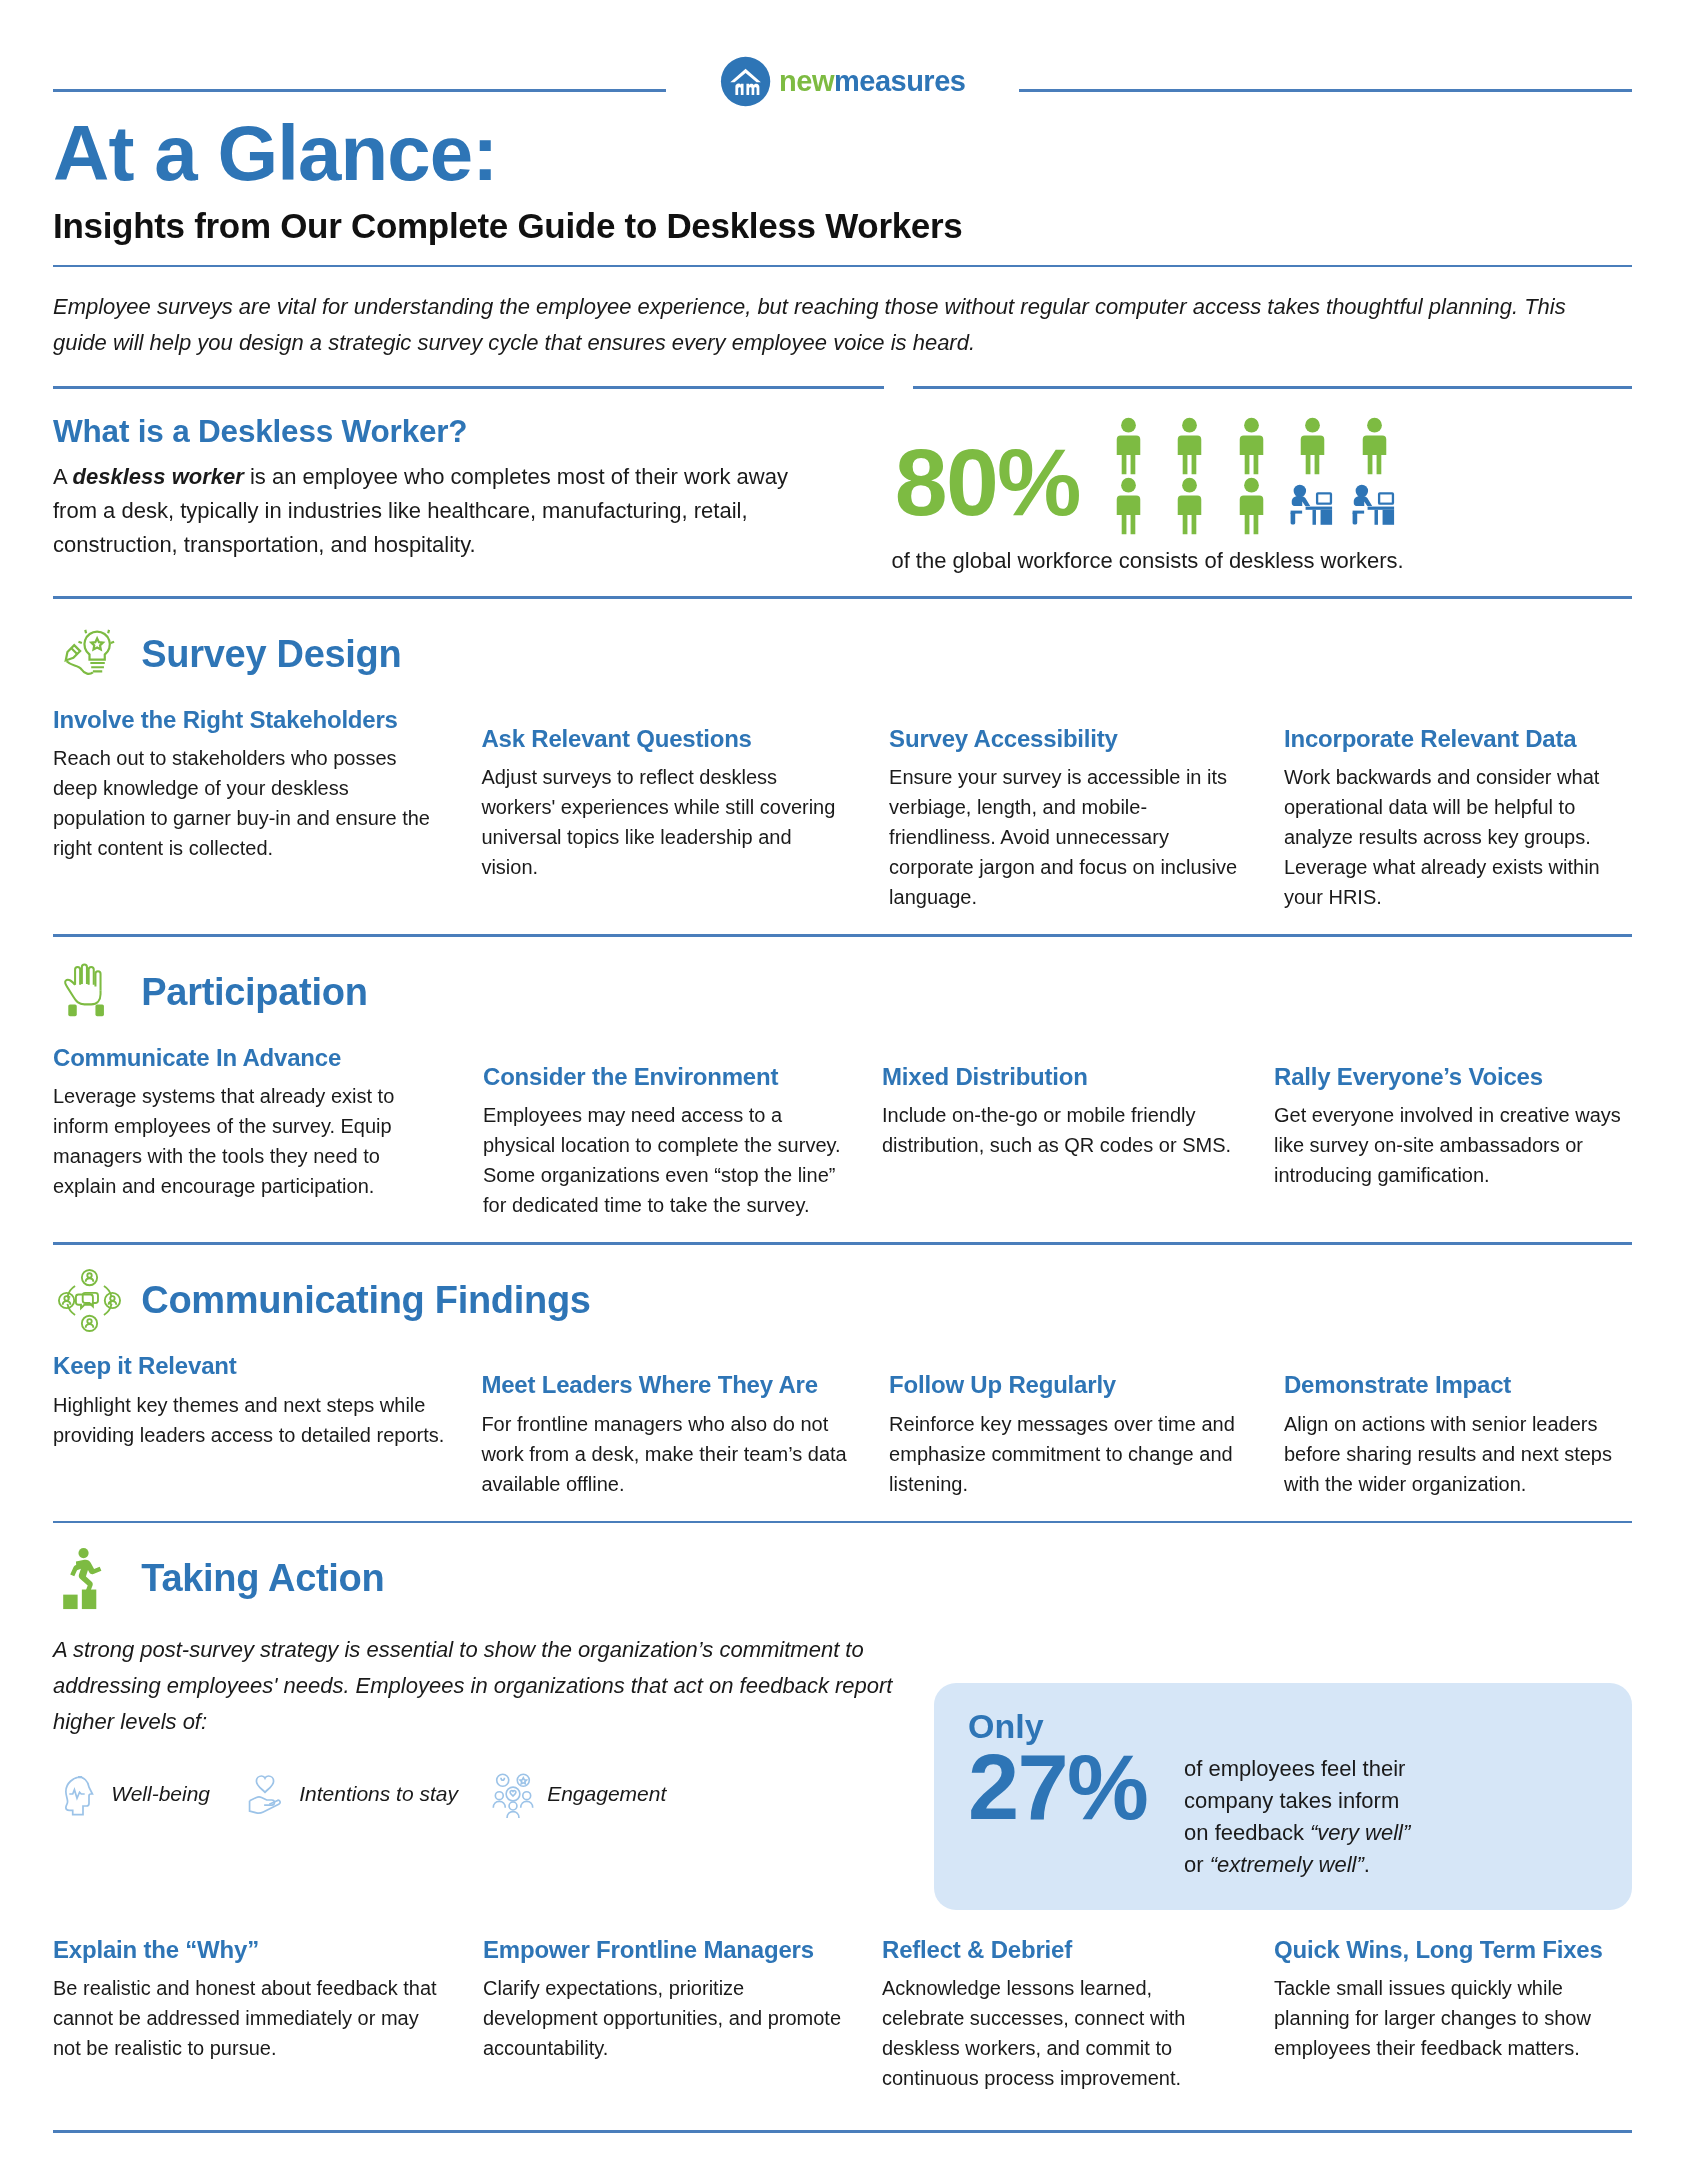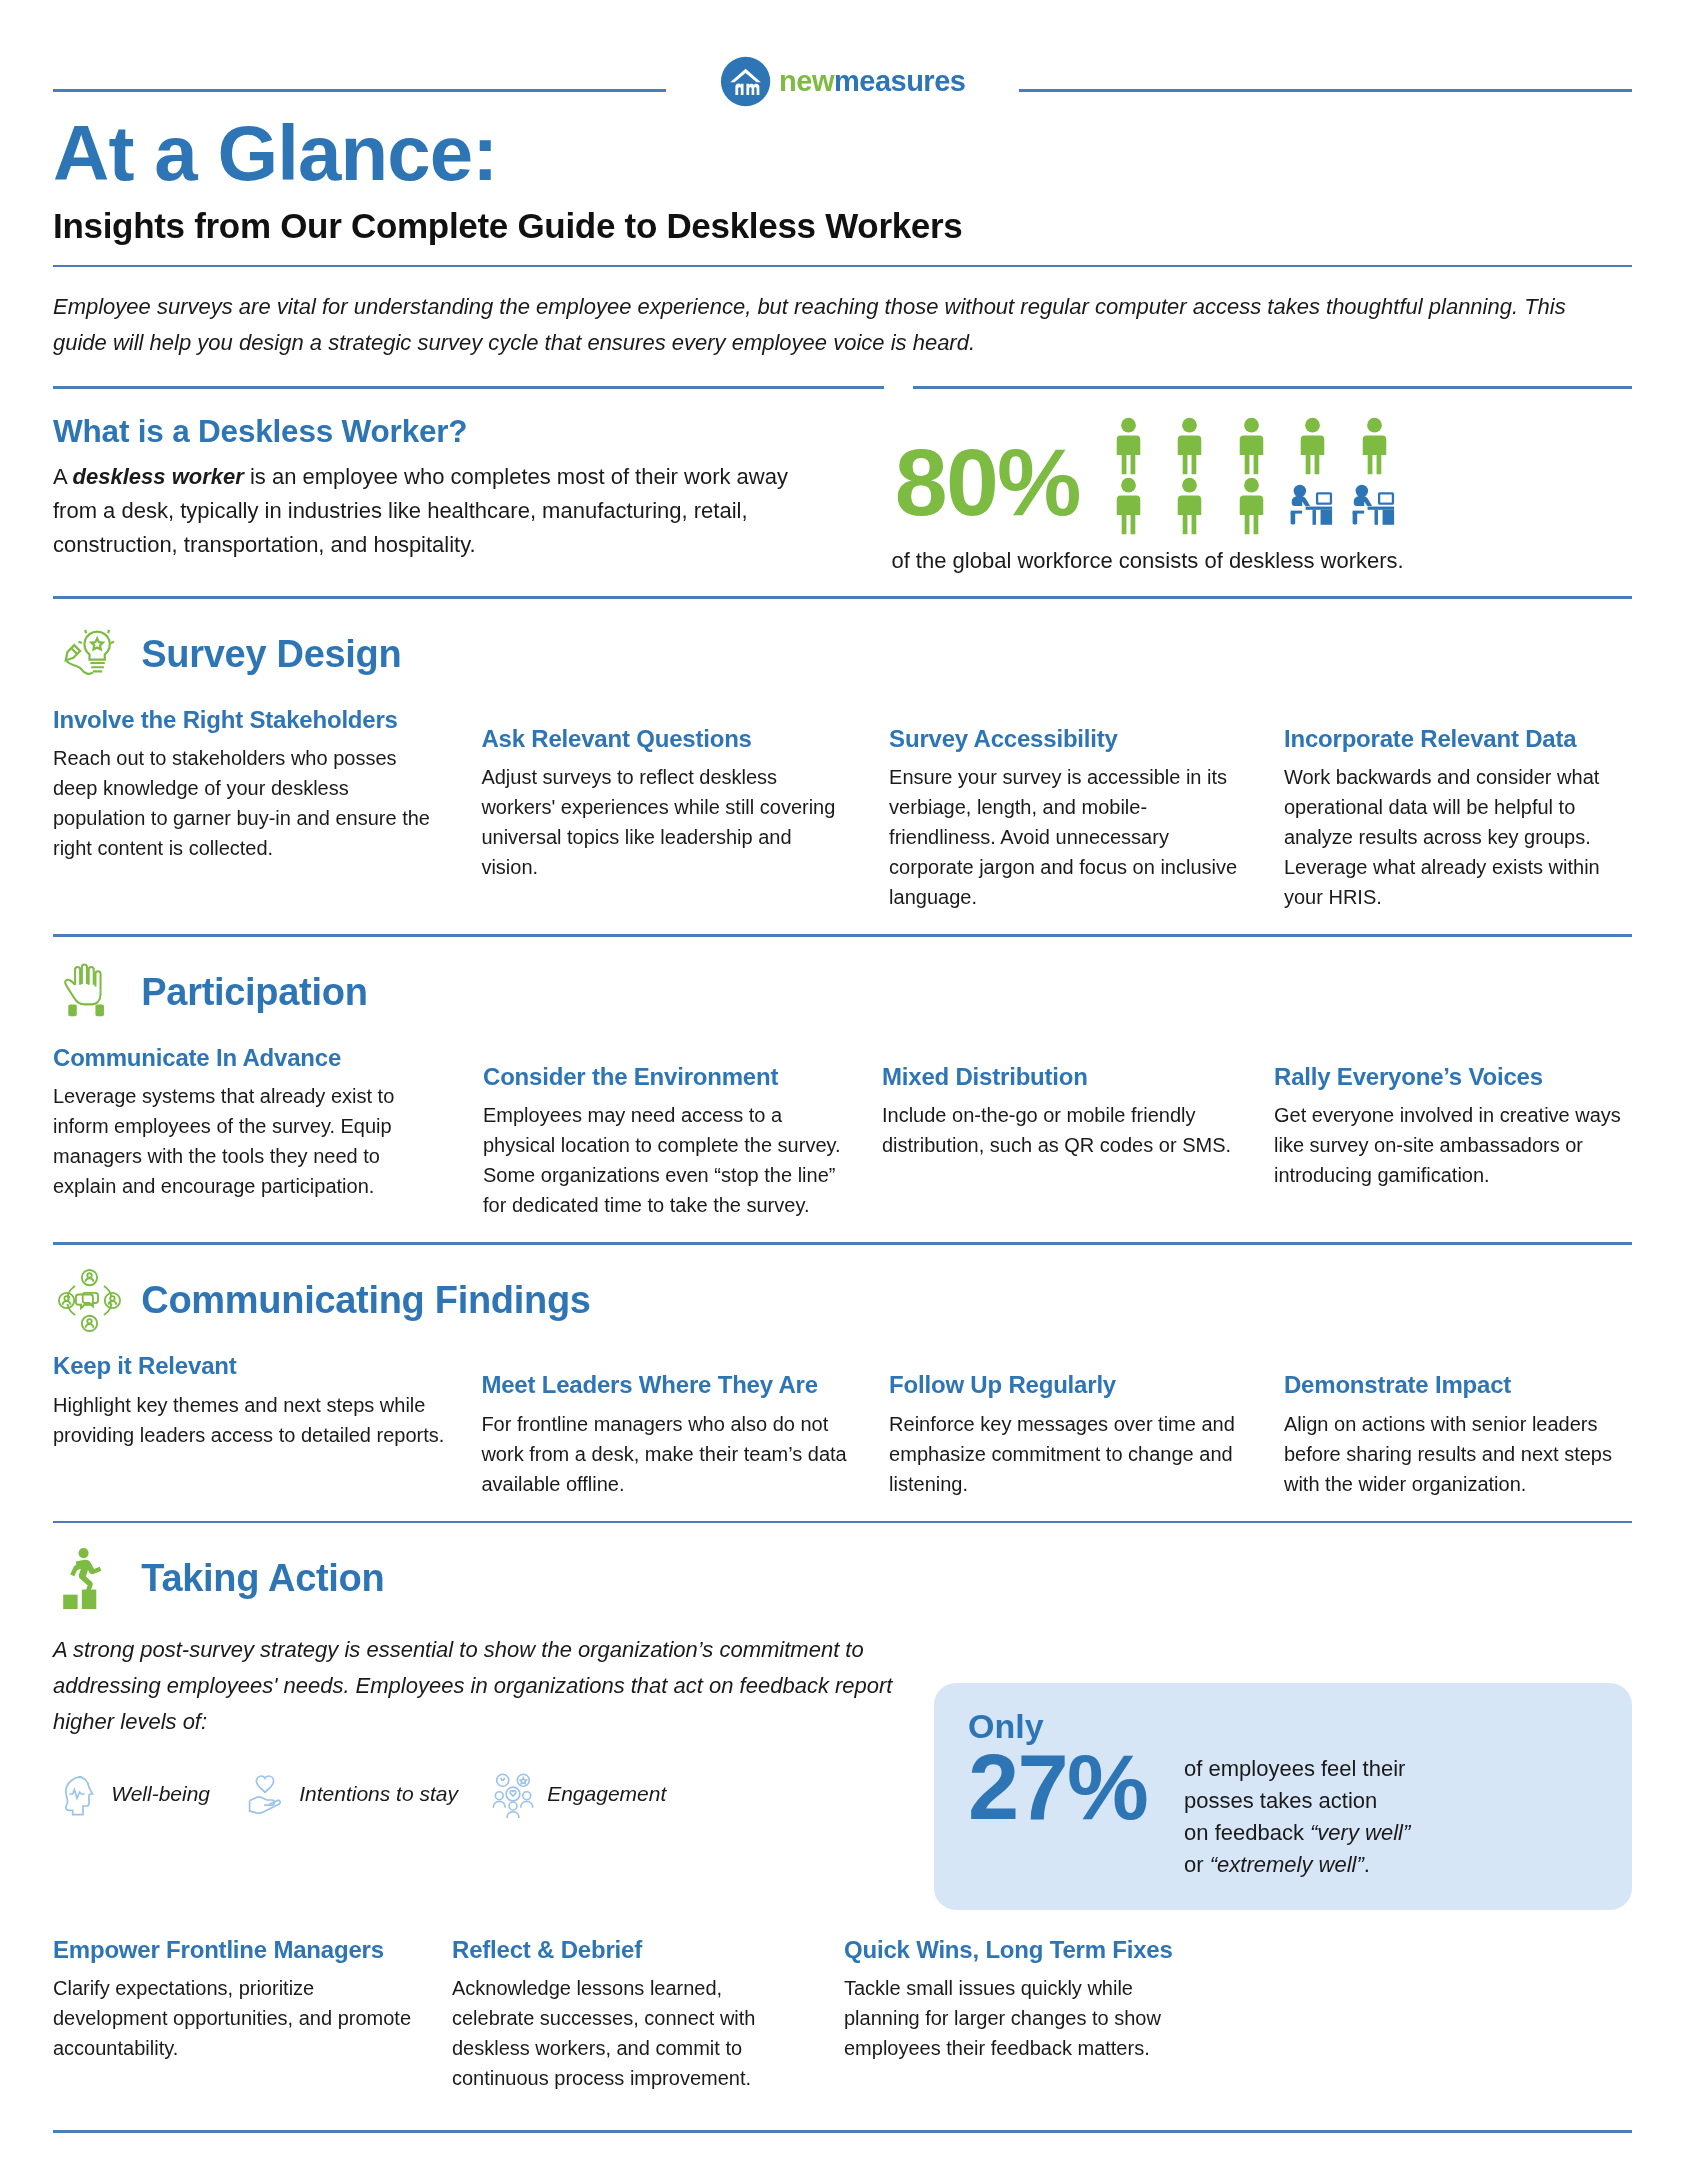--- a/index.html
+++ b/index.html
@@ -442,28 +442,32 @@
         </div>
       </div>
 
       <div class="stat27-box">
         <div class="stat27-left">
           <div class="stat27-only">Only</div>
           <div class="stat27-num">27%</div>
         </div>
         <div class="stat27-text">
           <span>of employees feel their</span><br>
-          <span>posses takes action</span><br>
+          <span>company takes inform</span><br>
           <span>on feedback </span><i>“very well”</i><br>
           <span>or </span><i>“extremely well”</i><span>.</span>
         </div>
       </div>
     </div>
 
     <div class="cards action">
+      <div class="card c1">
+        <div class="card-title">Explain the “Why”</div>
+        <div class="card-body">Be realistic and honest about feedback that cannot be addressed immediately or may not be realistic to pursue.</div>
+      </div>
       <div class="card c2">
         <div class="card-title">Empower Frontline Managers</div>
         <div class="card-body">Clarify expectations, prioritize development opportunities, and promote accountability.</div>
       </div>
       <div class="card c3">
         <div class="card-title">Reflect &amp; Debrief</div>
         <div class="card-body">Acknowledge lessons learned, celebrate successes, connect with deskless workers, and commit to continuous process improvement.</div>
       </div>
       <div class="card c4">
         <div class="card-title">Quick Wins, Long Term Fixes</div>

